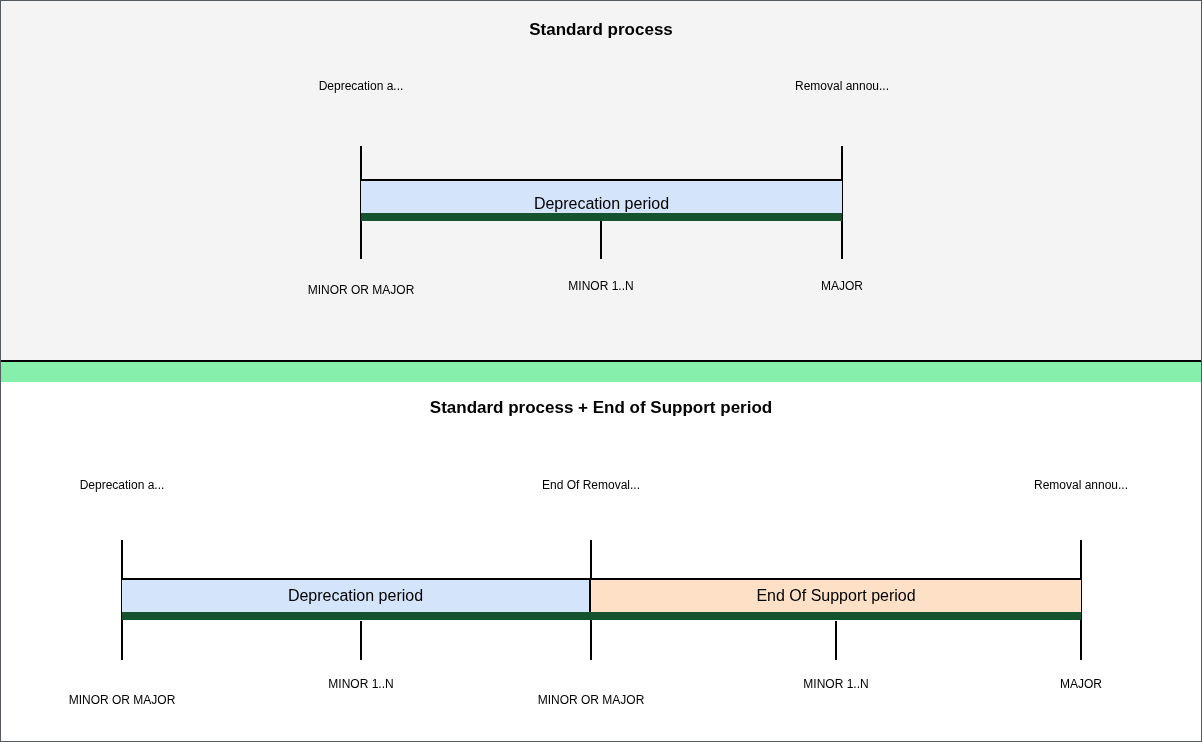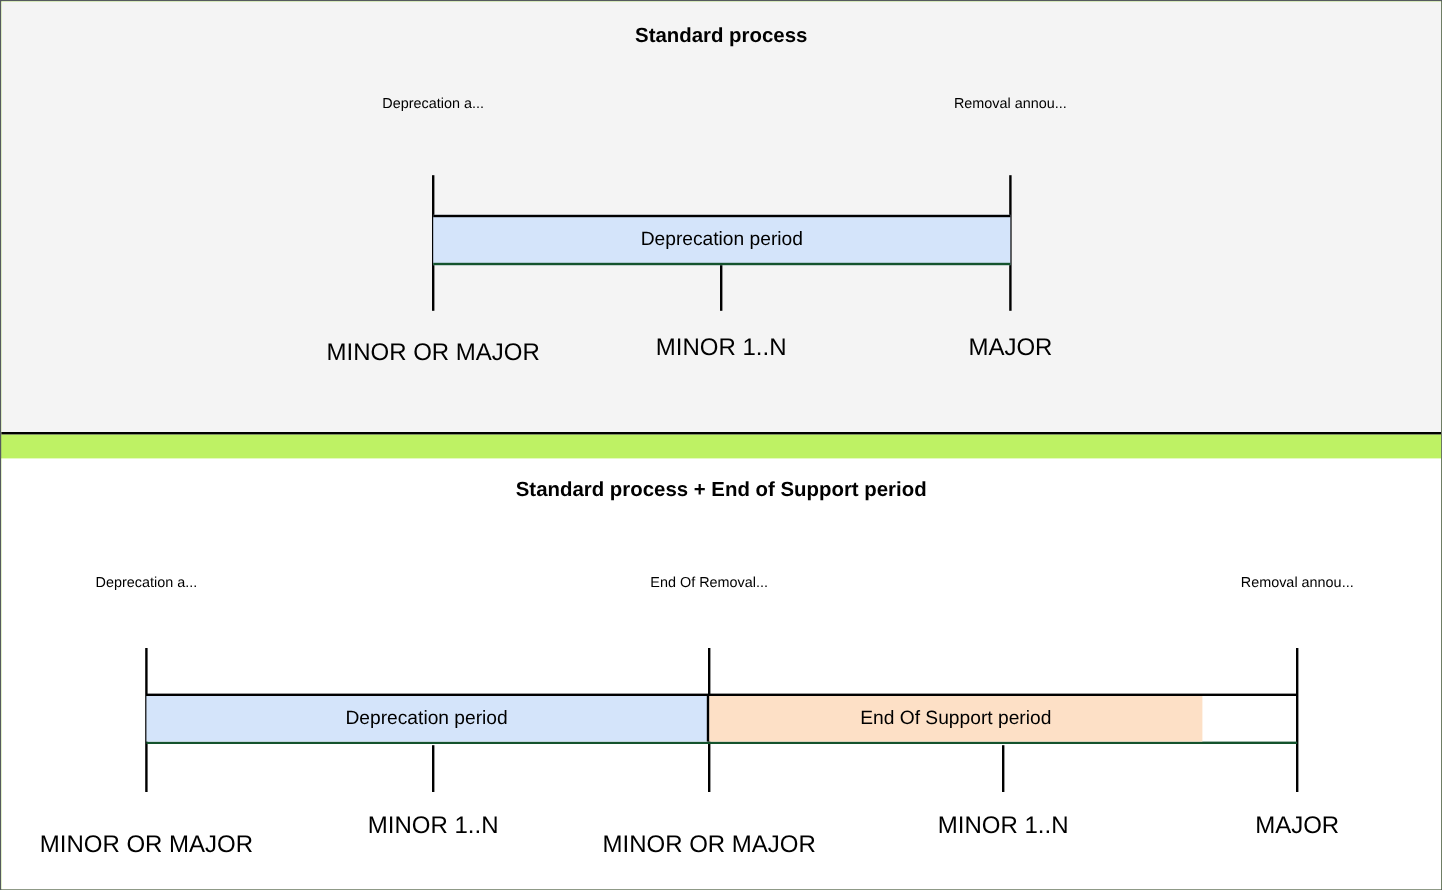--- a/index.html
+++ b/index.html
@@ -7,21 +7,21 @@
     width:1202px;height:742px;
     background:#ffffff;
     font-family:"Liberation Sans", sans-serif;
     -webkit-font-smoothing:antialiased;
   }
   #root{
     position:relative;
     width:1202px;height:742px;
     box-sizing:border-box;
     border:1px solid #555a5e;
-    background:#bef264;
+    background:#86efac;
     overflow:hidden;
   }
 
   .panel{position:absolute;left:0;width:1200px;overflow:hidden;}
   #panel-top{
     top:0;height:361px;
     background:#f4f4f4;
     border-bottom:2px solid #000000;
     box-sizing:border-box;
   }
@@ -43,23 +43,23 @@
   
   .tick{
     position:absolute;
     width:2px;
     background:#000000;
   }
   .bar{
     position:absolute;
     box-sizing:border-box;
     border-top:2px solid #000000;
-    border-bottom:2px solid #14532d;
+    border-bottom:8px solid #14532d;
     display:flex;
-    align-items:center;
+    align-items:flex-end;
     justify-content:center;
     font-size:16px;
     color:#000000;
     white-space:nowrap;
   }
   .bar-seg{
     position:absolute;
     box-sizing:border-box;
     height:100%;
     display:flex;
@@ -71,21 +71,21 @@
   }
   .evt-label{
     position:absolute;
     font-size:12px;
     color:#000000;
     white-space:nowrap;
     transform:translateX(-50%);
   }
   .axis-label{
     position:absolute;
-    font-size:20px;
+    font-size:12px;
     color:#000000;
     white-space:nowrap;
     transform:translateX(-50%);
   }
 </style>
 </head>
 <body>
 
 <div id="root">
 
@@ -120,21 +120,21 @@
     <div class="tick" style="left:120px;top:158px;height:120px;"></div>
     <div class="tick" style="left:359px;top:239px;height:39px;"></div>
     <div class="tick" style="left:589px;top:158px;height:120px;"></div>
     <div class="tick" style="left:834px;top:239px;height:39px;"></div>
     <div class="tick" style="left:1079px;top:158px;height:120px;"></div>
 
     <div class="bar" style="left:121px;top:196px;width:959px;height:42px;background:transparent;">
       <div class="bar-seg" style="left:0px;width:469px;background:#d4e4fa;border-right:2px solid #000000;box-sizing:border-box;">
         <span>Deprecation period</span>
       </div>
-      <div class="bar-seg" style="left:469px;width:411px;background:#fde0c6;">
+      <div class="bar-seg" style="left:469px;width:490px;background:#fde0c6;">
         <span>End Of Support period</span>
       </div>
     </div>
 
     <div class="axis-label" style="left:121px;top:311px;">MINOR OR MAJOR</div>
     <div class="axis-label" style="left:360px;top:295px;">MINOR 1..N</div>
     <div class="axis-label" style="left:590px;top:311px;">MINOR OR MAJOR</div>
     <div class="axis-label" style="left:835px;top:295px;">MINOR 1..N</div>
     <div class="axis-label" style="left:1080px;top:295px;">MAJOR</div>
   </div>

